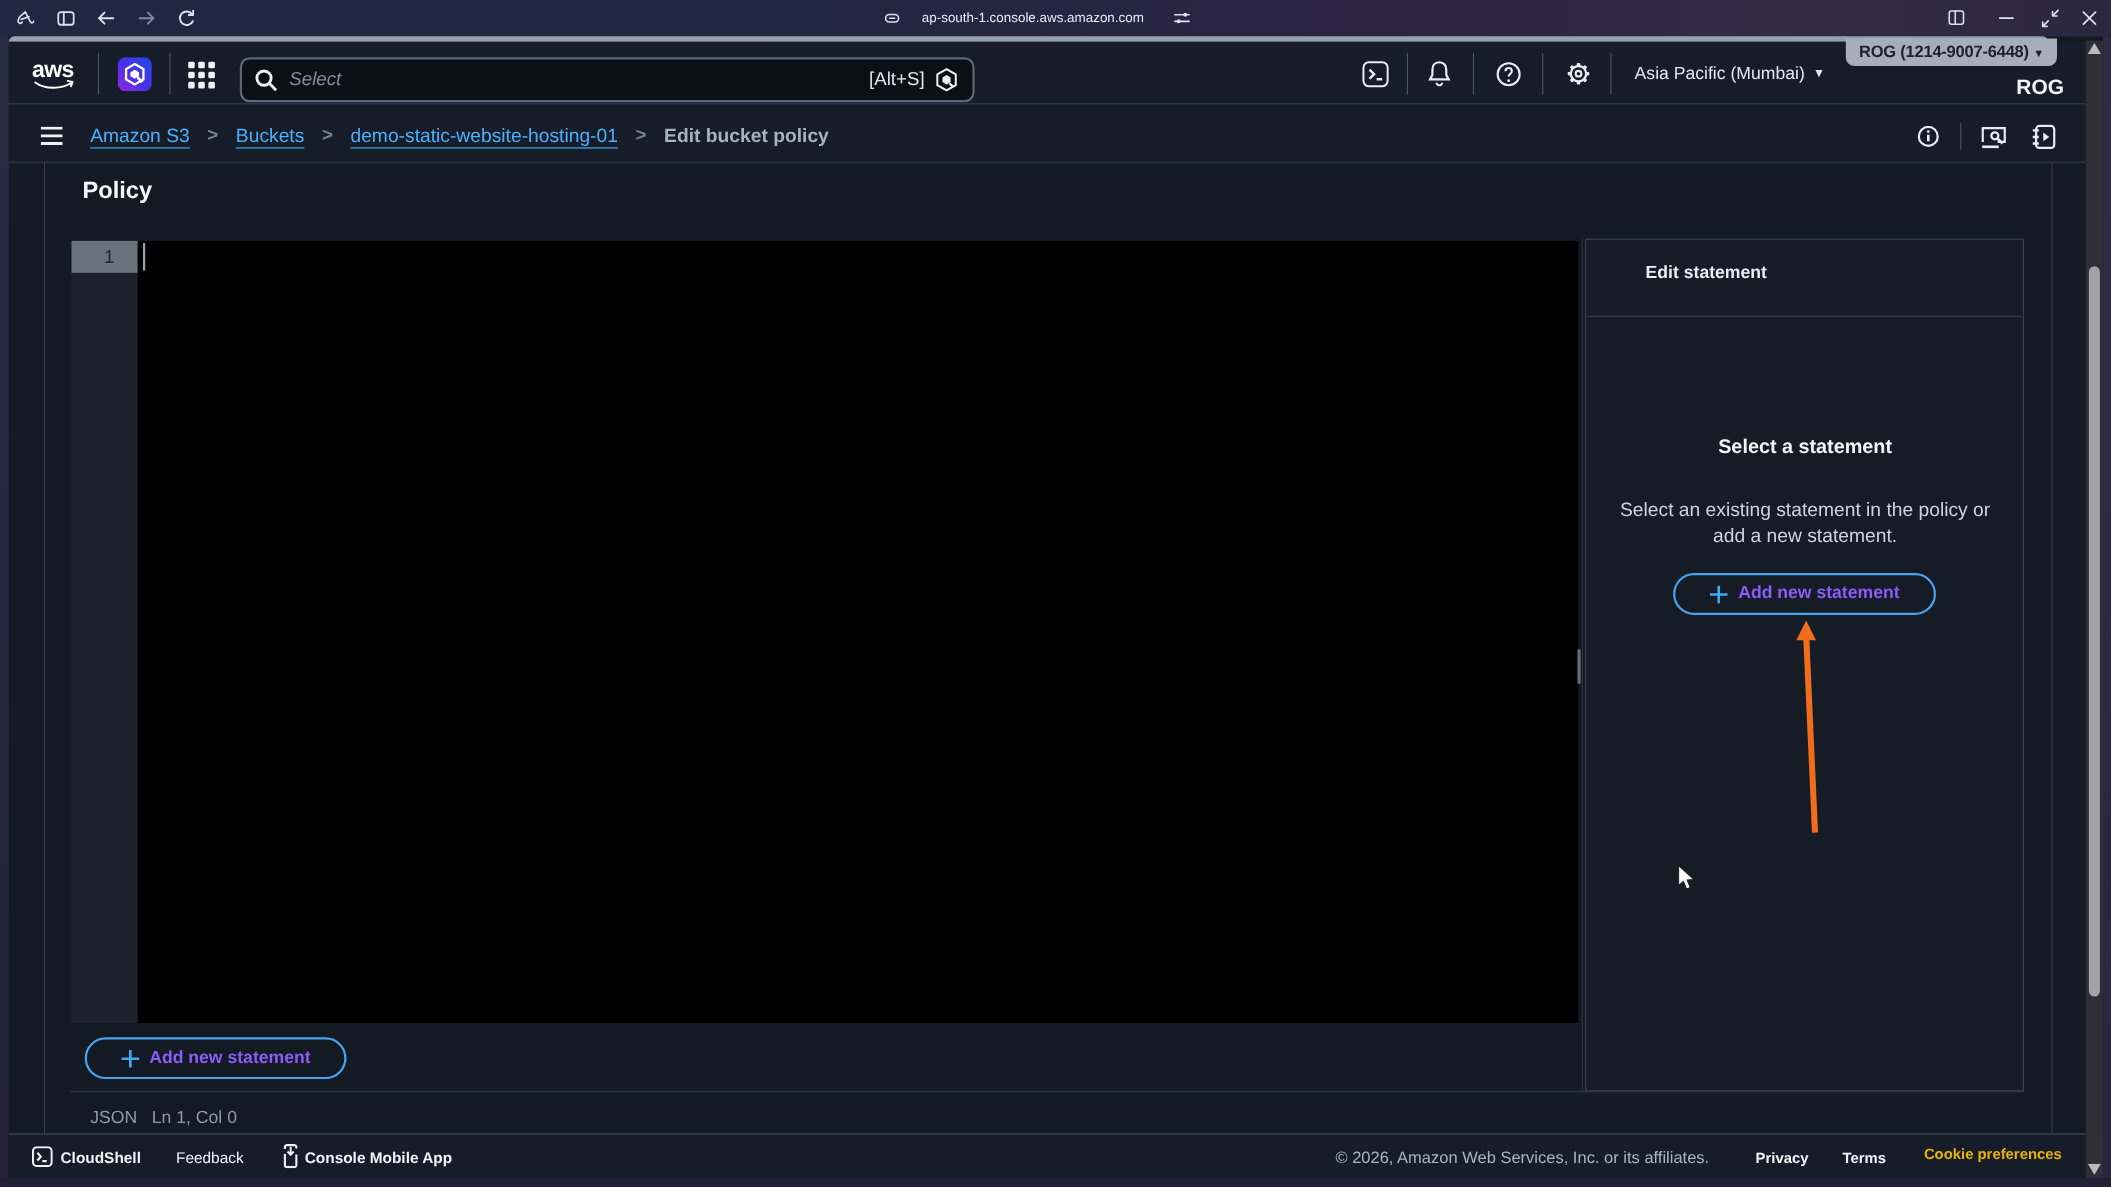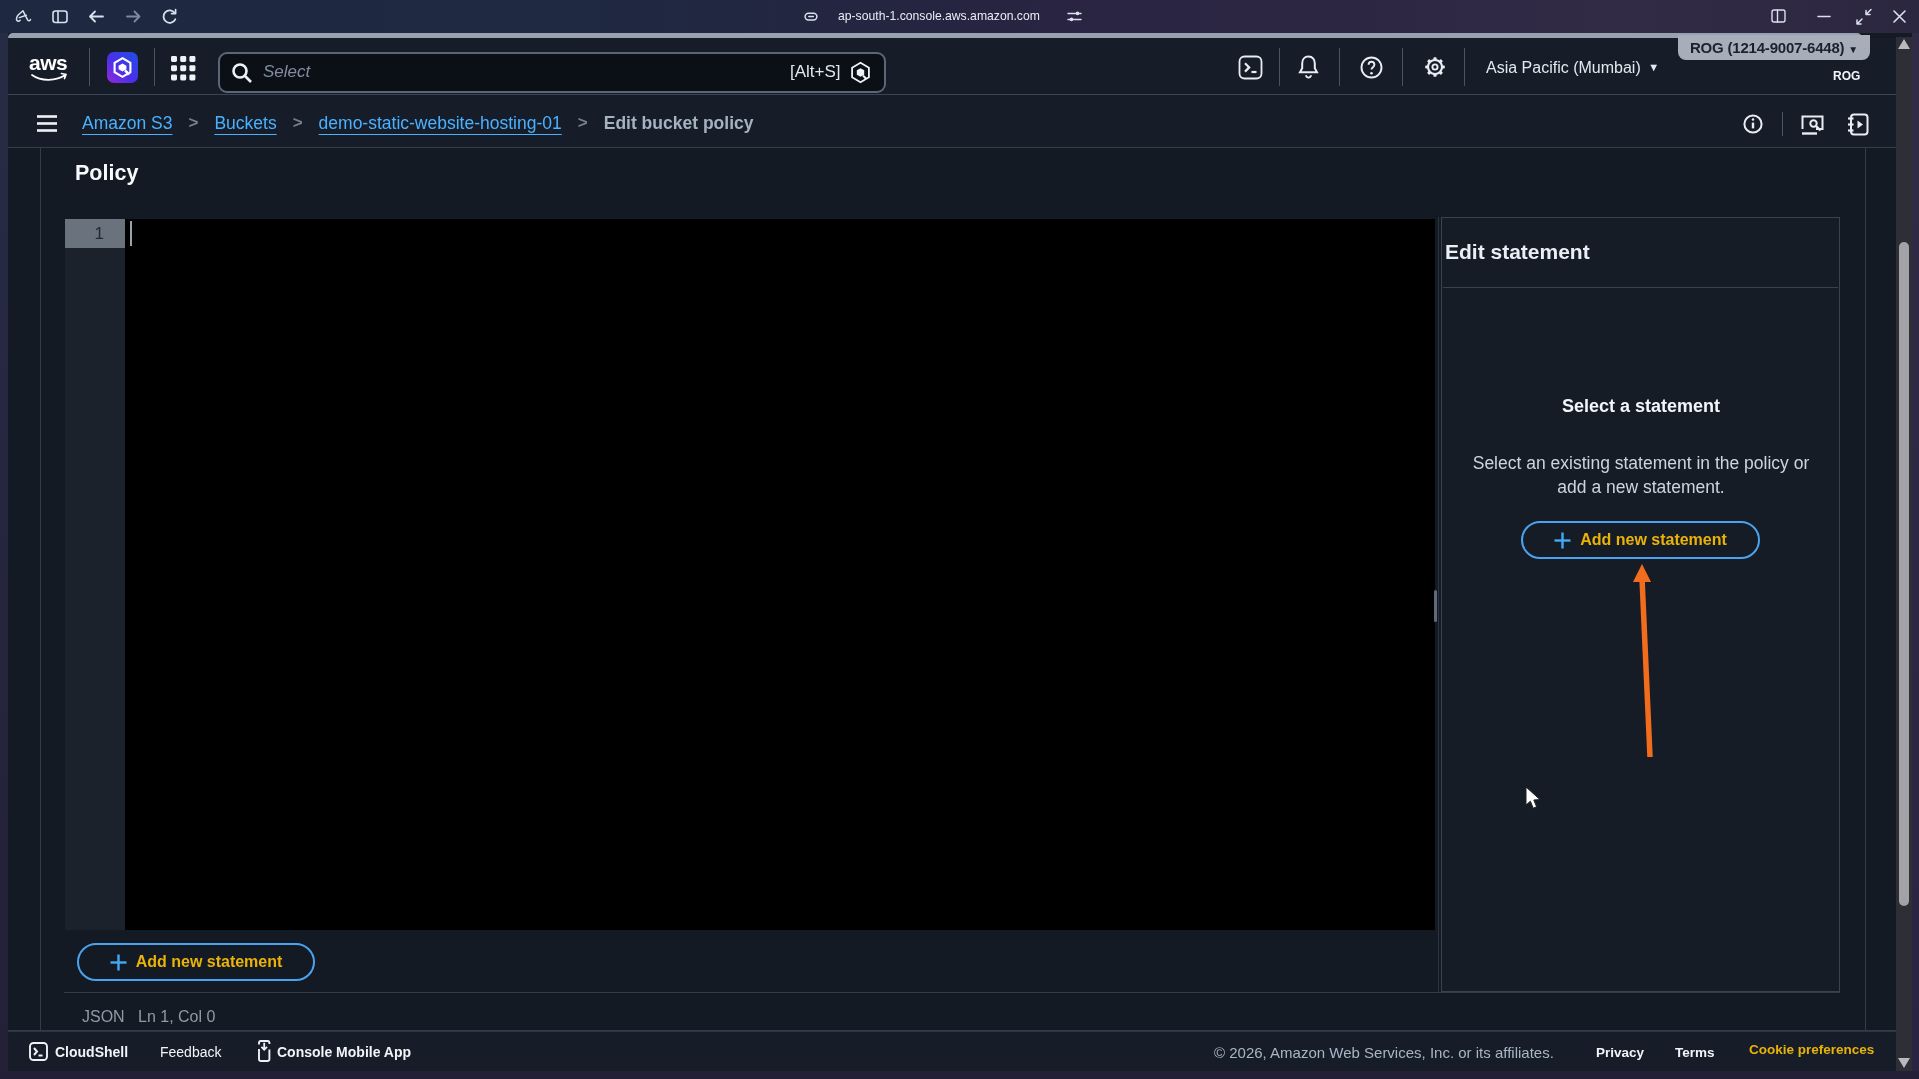--- a/index.html
+++ b/index.html
@@ -21,21 +21,21 @@
   .bluelink { color:#4ab1ff; text-decoration:underline; text-underline-offset:5px; text-decoration-thickness:1px; }
   .crumbsep { color:#77828f; padding:0 16px; font-size:17px; font-weight:bold; position:relative; top:-1px; }
   #railL { left:40px; top:148px; width:1px; height:882px; background:#333d4a; }
   #railR { left:1865px; top:148px; width:1px; height:882px; background:#333d4a; }
   #contentbottom { left:8px; top:1030px; width:1888px; height:1px; background:#333d4a; }
   #gutter { left:65px; top:219px; width:60px; height:711px; background:#1b222c; }
   #lnum { left:65px; top:219px; width:60px; height:29px; background:#6a727d; color:#212934;
       font-size:17px; text-align:right; padding-right:21px; line-height:29px; }
   #code { left:125px; top:219px; width:1310px; height:711px; background:#000; }
   #caret { left:130px; top:221px; width:2px; height:25px; background:#9aa2ac; }
-  .pillbtn { position:absolute; border:2px solid #4aa3f0; border-radius:20px; color:#eab308;
+  .pillbtn { position:absolute; border:2px solid #4aa3f0; border-radius:20px; color:#8b5cf6;
      font-weight:bold; font-size:16px; background:transparent; display:flex; align-items:center; justify-content:center; gap:9px; }
   #statusdiv { left:64px; top:992px; width:1776px; height:1px; background:#333d4a; }
   #panel { left:1441px; top:217px; width:399px; height:775px; background:#161c26; border:1px solid #39424f; }
   #paneldiv { left:1443px; top:287px; width:395px; height:1px; background:#39424f; }
   #resizer { left:1438px; top:217px; width:1px; height:775px; background:#2a333f; }
   #foot { left:8px; top:1031px; width:1888px; height:40px; background:#161d28; border-top:1px solid #2c3642; }
   #sbtrack { left:1896px; top:37px; width:16px; height:1034px; background:#2e2e36; }
   #sbthumb { left:1899px; top:242px; width:10px; height:664px; background:#a2a2a7; border-radius:5px; }
   #rogbox { left:1678px; top:35px; width:192px; height:25px; background:#a7aeb9; border-radius:0 0 8px 8px;
      color:#1b222e; font-weight:bold; font-size:15px; text-align:center; line-height:25px; letter-spacing:-0.2px; }
@@ -154,21 +154,21 @@
       <rect x="10.4" y="2.2" width="3.2" height="3.4" rx="0.8" transform="rotate(45 12 12)"></rect>
       <rect x="10.4" y="18.4" width="3.2" height="3.4" rx="0.8" transform="rotate(45 12 12)"></rect>
       <rect x="2.2" y="10.4" width="3.4" height="3.2" rx="0.8" transform="rotate(45 12 12)"></rect>
       <rect x="18.4" y="10.4" width="3.4" height="3.2" rx="0.8" transform="rotate(45 12 12)"></rect>
     </g>
     <circle cx="12" cy="12" r="2.6" stroke-width="1.9"></circle>
   </g>
 </svg>
 <div class="hdiv" style="left:1464px;"></div>
 <div class="txt" style="left:1486px; top:59px; color:#e2e8ef; font-size:16px;">Asia Pacific (Mumbai) <span style="font-size:11px; position:relative; top:-2px; left:3px;">▼</span></div>
-<div class="txt" style="left:1833px; top:69px; color:#f2f6fa; font-size:12px; font-weight:bold;">ROG</div>
+<div class="txt" style="left:1833px; top:69px; color:#f2f6fa; font-size:19px; font-weight:bold;">ROG</div>
 <div id="crumbbar" class="abs"></div>
 <svg class="abs" style="left:37px; top:115px;" width="20" height="17" viewBox="0 0 20 17" stroke="#eef2f7" stroke-width="2.6">
   <line x1="0" y1="1.5" x2="20" y2="1.5"></line>
     <line x1="0" y1="8.5" x2="20" y2="8.5"></line>
     <line x1="0" y1="15.5" x2="20" y2="15.5"></line>
 </svg>
 <div class="txt" style="left:82px; top:113px; font-size:17.5px;"><span class="bluelink">Amazon S3</span><span class="crumbsep">&gt;</span><span class="bluelink">Buckets</span><span class="crumbsep">&gt;</span><span class="bluelink">demo-static-website-hosting-01</span><span class="crumbsep">&gt;</span><span style="color:#a5b2c0; font-weight:bold;">Edit bucket policy</span></div>
 
 <svg class="abs" style="left:1743px; top:114px;" width="20" height="20" viewBox="0 0 20 20" fill="none" stroke="#e8edf2" stroke-width="2">
   <circle cx="10" cy="10" r="8.6"></circle>
@@ -209,21 +209,21 @@
       <line x1="8.5" y1="0.5" x2="8.5" y2="16.5"></line>
       <line x1="0.5" y1="8.5" x2="16.5" y2="8.5"></line>
     </svg>
   <span>Add new statement</span>
 </div>
 
 <div id="resizer" class="abs"></div>
 <div class="abs" style="left:1434px; top:590px; width:3px; height:32px; background:#5f6b7a; border-radius:2px;"></div>
 <div id="panel" class="abs"></div>
 <div id="paneldiv" class="abs"></div>
-<div class="txt" style="left:1445px; top:240px; color:#eaeff5; font-size:21px; font-weight:bold;">Edit statement</div>
+<div class="txt" style="left:1496px; top:240px; color:#eaeff5; font-size:16px; font-weight:bold;">Edit statement</div>
 <div class="txt" style="left:1641px; top:396px; transform:translateX(-50%); color:#f2f6fa; font-size:18px; font-weight:bold;">Select a statement</div>
 <div class="abs" style="left:1441px; top:451px; width:400px; text-align:center; color:#ccd5df; font-size:17.5px; line-height:24px;">Select an existing statement in the policy or<br>add a new statement.</div>
 <div class="pillbtn" style="left:1521px; top:521px; width:239px; height:38px;">
   <svg width="17" height="17" viewBox="0 0 17 17" stroke="#42a9f7" stroke-width="2.4">
       <line x1="8.5" y1="0.5" x2="8.5" y2="16.5"></line>
       <line x1="0.5" y1="8.5" x2="16.5" y2="8.5"></line>
     </svg>
   <span>Add new statement</span>
 </div>
 

